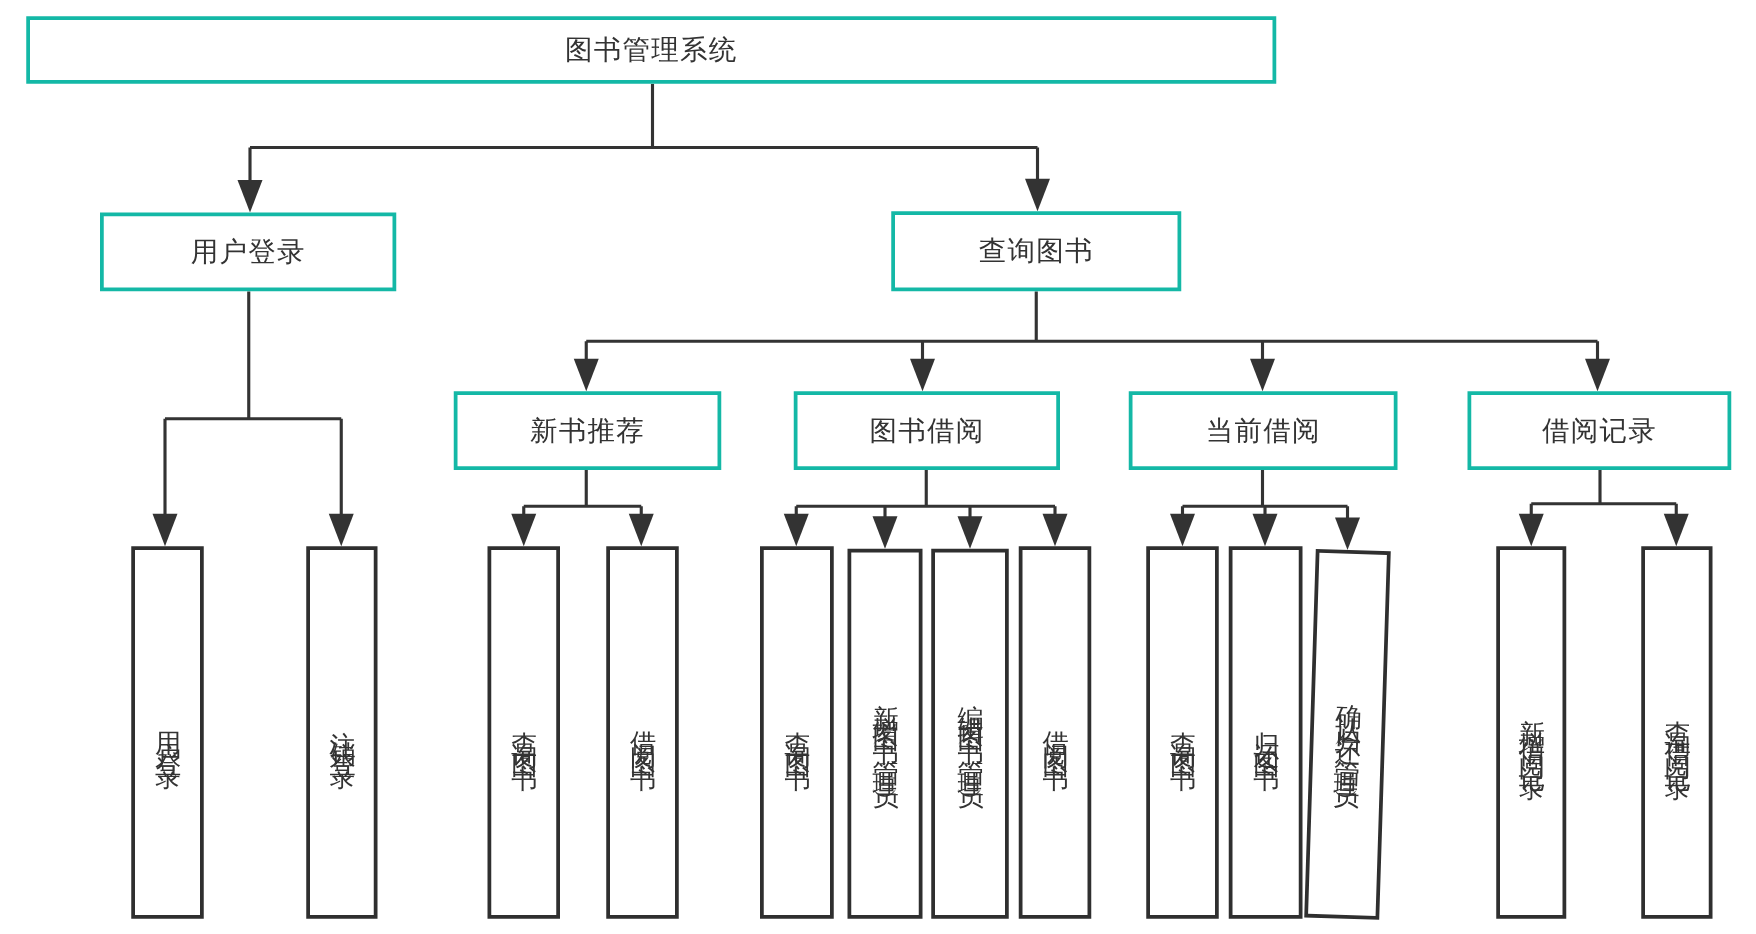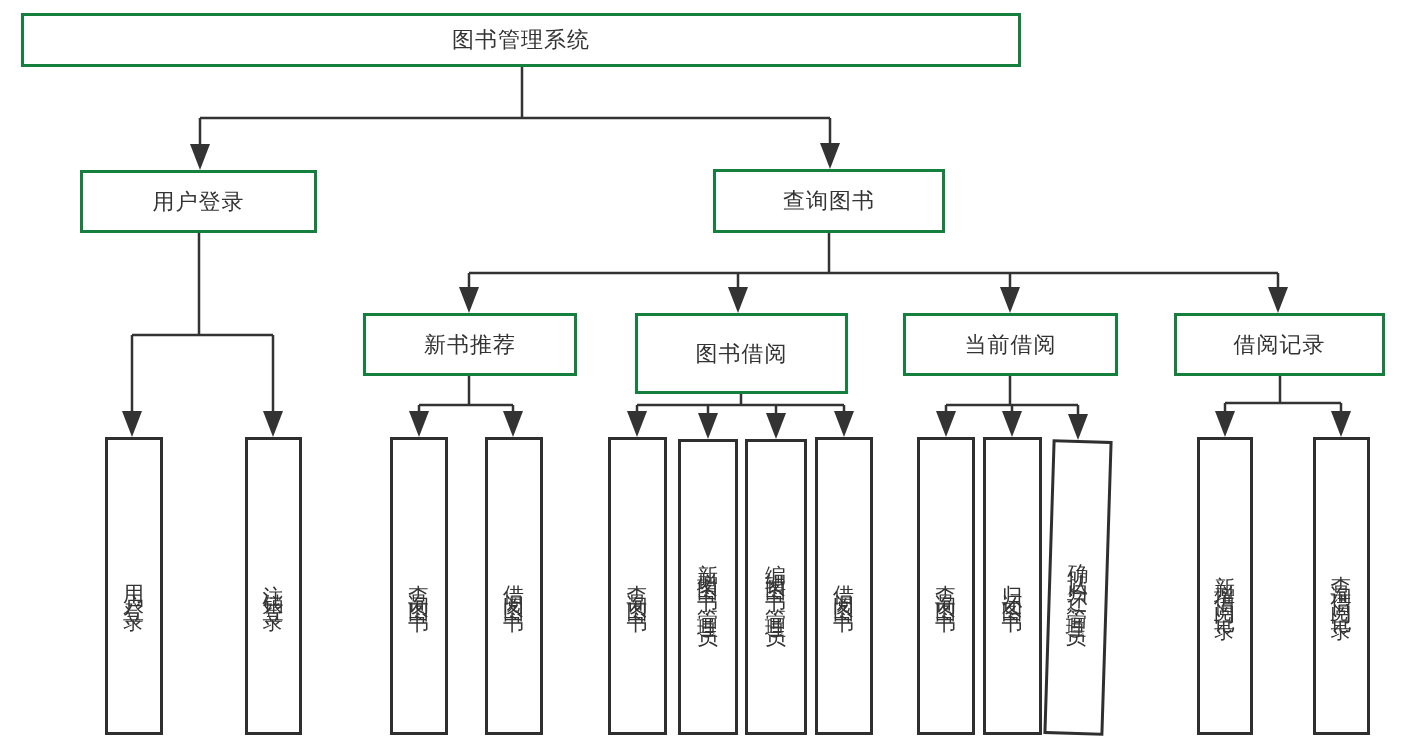--- a/index.html
+++ b/index.html
@@ -7,21 +7,21 @@
     position:relative;
     width:1405px;height:747px;
     background:#ffffff;
     overflow:hidden;
     font-family:"Liberation Sans","DejaVu Sans",sans-serif;
   }
   #connectors{position:absolute;left:0;top:0;z-index:1;}
   .hbox{
     position:absolute;z-index:2;
     box-sizing:border-box;
-    border:3px solid #15803d;
+    border:3px solid #14b8a6;
     background:#ffffff;
     display:flex;align-items:center;justify-content:center;
     font-size:22px;color:#333333;letter-spacing:1px;
     white-space:nowrap;
   }
   .vbox{
     position:absolute;z-index:2;
     box-sizing:border-box;
     border:3px solid #2f2f2f;
     background:#ffffff;
@@ -41,21 +41,21 @@
     font-size:21px;
     color:#a9acb1;
     white-space:nowrap;
     letter-spacing:0.5px;
   }
   
   #b-root{left:21px;top:13px;width:1000px;height:54px;}
   #b-user-login{left:80px;top:170px;width:237px;height:63px;}
   #b-book-mgmt{left:713px;top:169px;width:232px;height:64px;}
   #b-new-book-rec{left:363px;top:313px;width:214px;height:63px;}
-  #b-book-borrow{left:635px;top:313px;width:213px;height:81px;}
+  #b-book-borrow{left:635px;top:313px;width:213px;height:63px;}
   #b-current-borrow{left:903px;top:313px;width:215px;height:63px;}
   #b-borrow-records{left:1174px;top:313px;width:211px;height:63px;}
   #v-user-login{left:105px;top:437px;width:58px;height:298px;}
   #v-logout{left:245px;top:437px;width:57px;height:298px;}
   #v-query-books-1{left:390px;top:437px;width:58px;height:298px;}
   #v-borrow-books-1{left:485px;top:437px;width:58px;height:298px;}
   #v-query-books-2{left:608px;top:437px;width:59px;height:298px;}
   #v-add-books{left:678px;top:439px;width:60px;height:296px;}
   #v-edit-books{left:745px;top:439px;width:62px;height:296px;}
   #v-borrow-books-2{left:815px;top:437px;width:58px;height:298px;}

